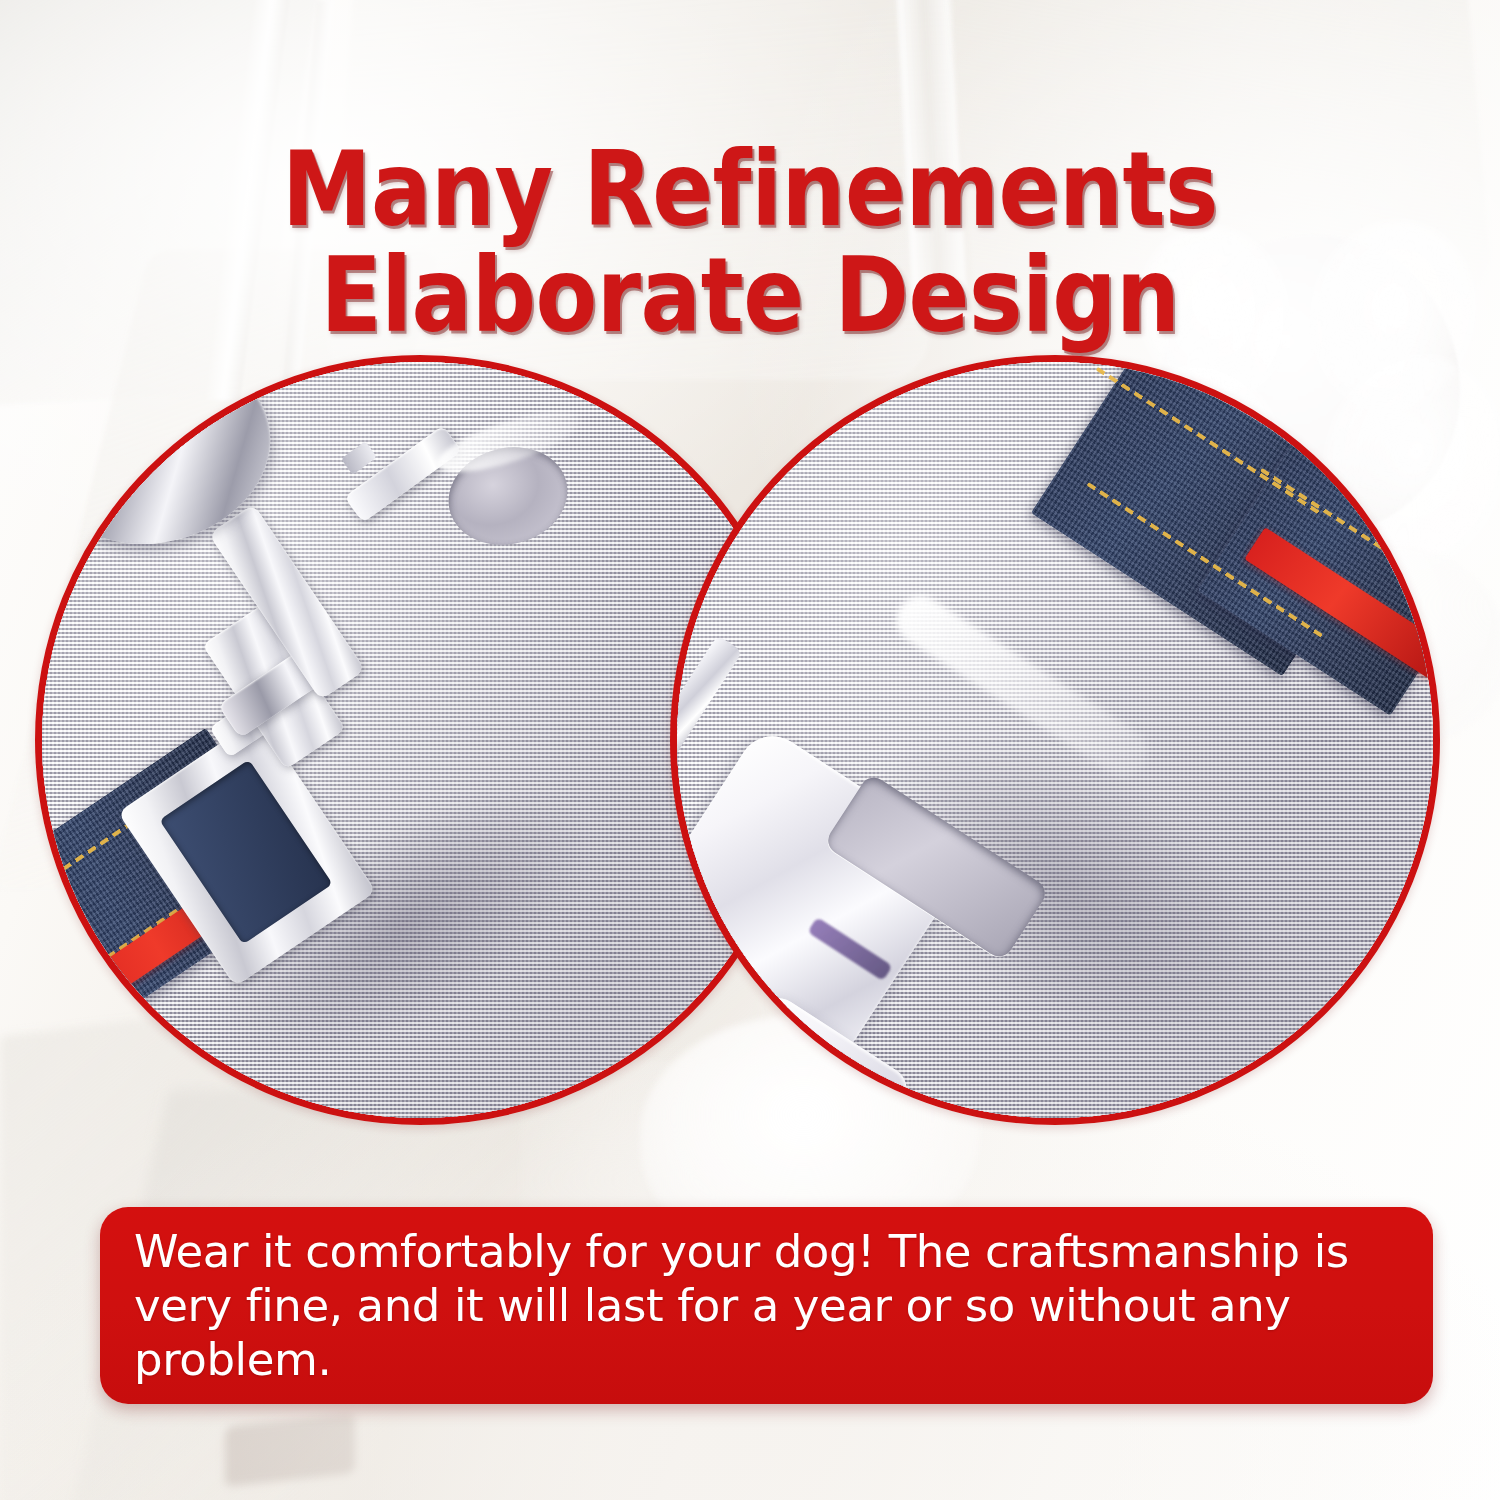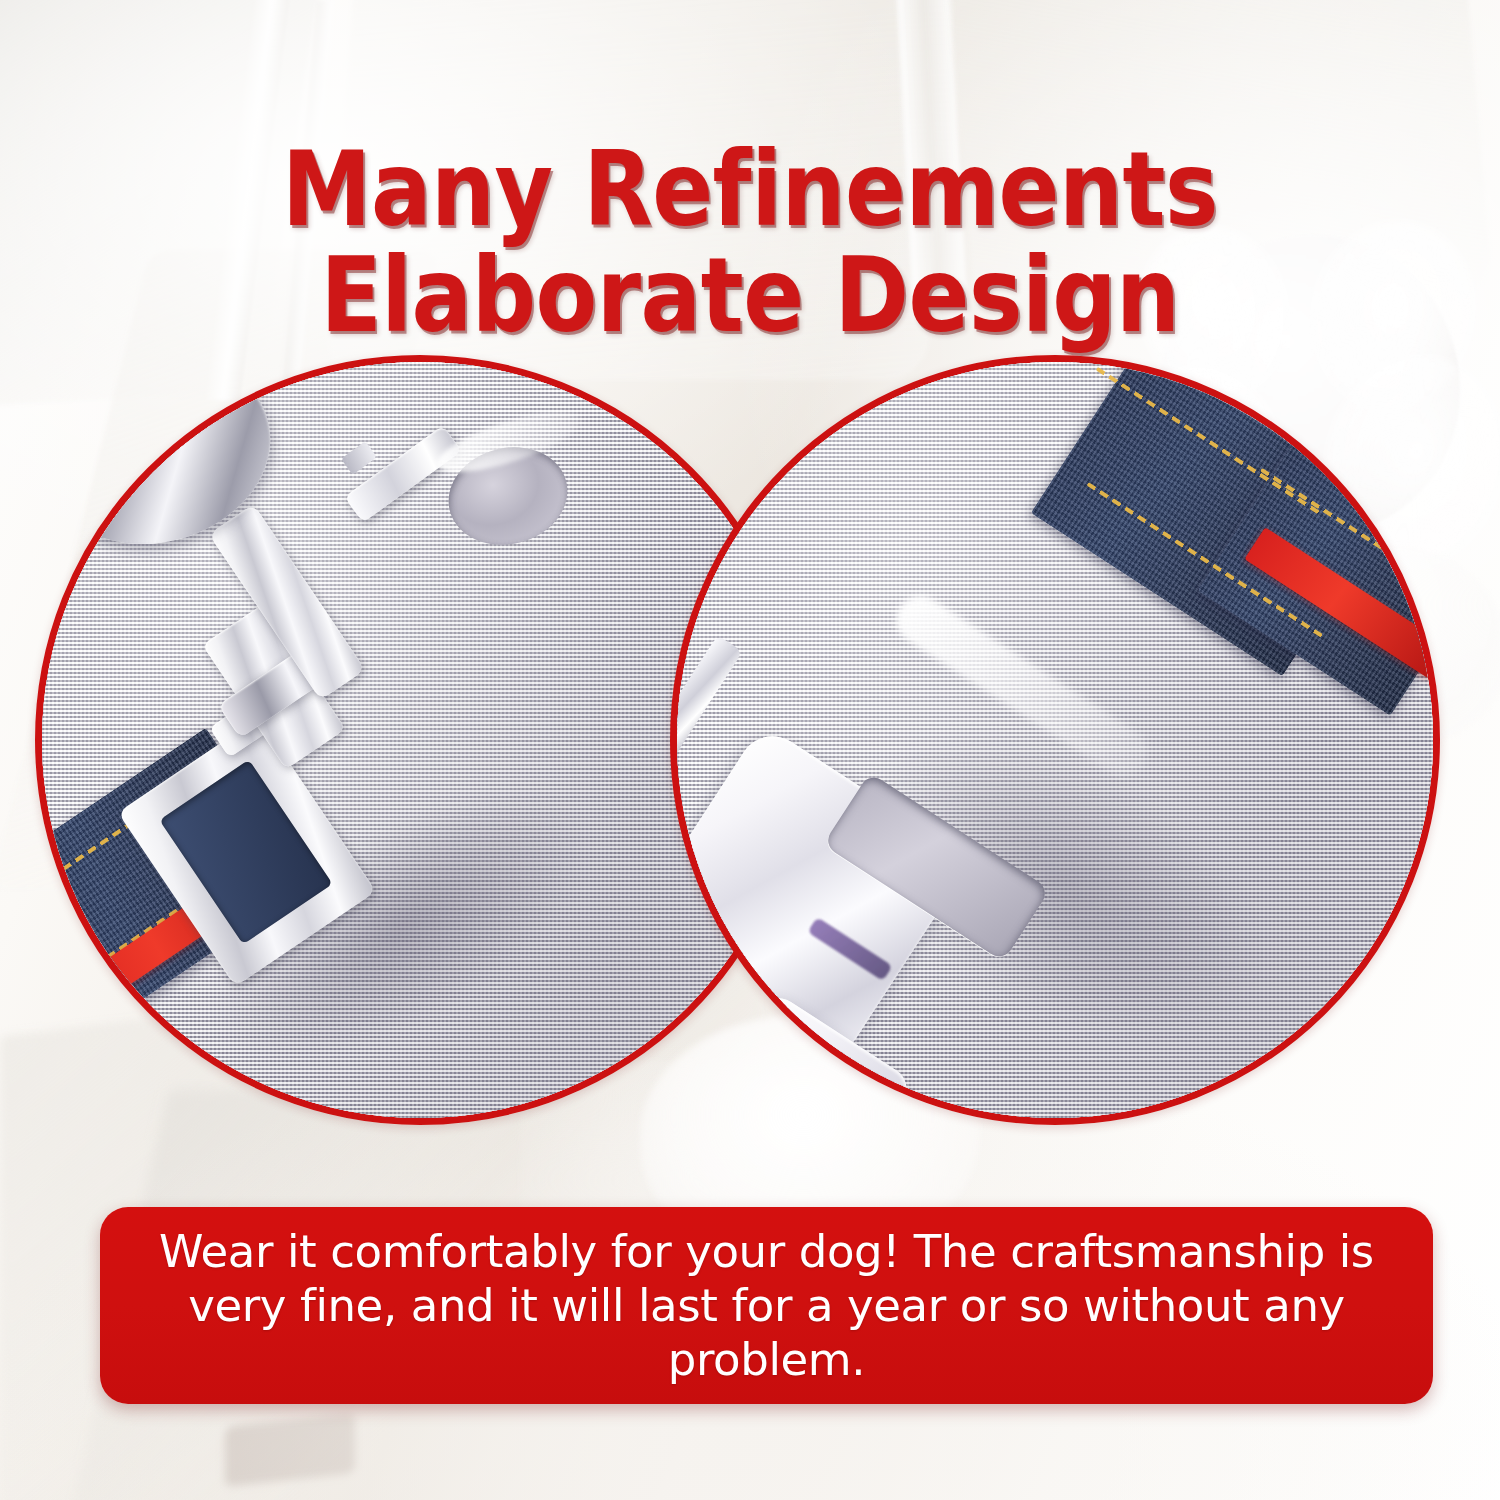--- a/index.html
+++ b/index.html
@@ -505,21 +505,21 @@
     align-items: center;
     justify-content: center;
     z-index: 9;
   }
   .banner-text {
     color: #ffffff;
     font-family: "DejaVu Sans", "Liberation Sans", sans-serif;
     font-size: 45px;
     font-weight: 400;
     line-height: 1.20;
-    text-align: center;
+    text-align: left;
     padding: 0 34px;
     letter-spacing: -0.4px;
     text-shadow: 0 1px 2px rgba(110,10,10,0.35);
   }
 </style>
 </head>
 <body>
 
 <div id="stage">
 

